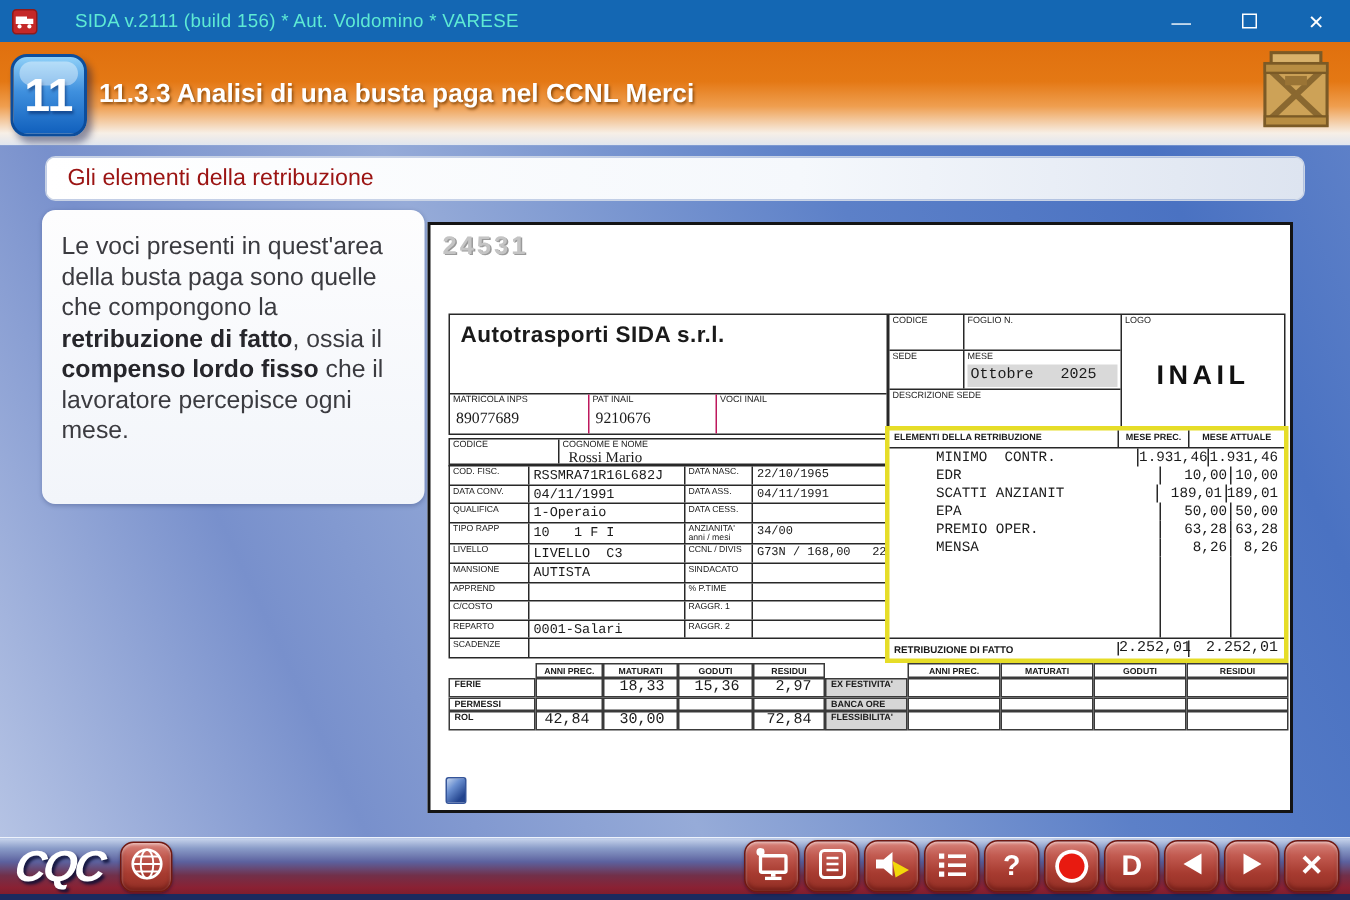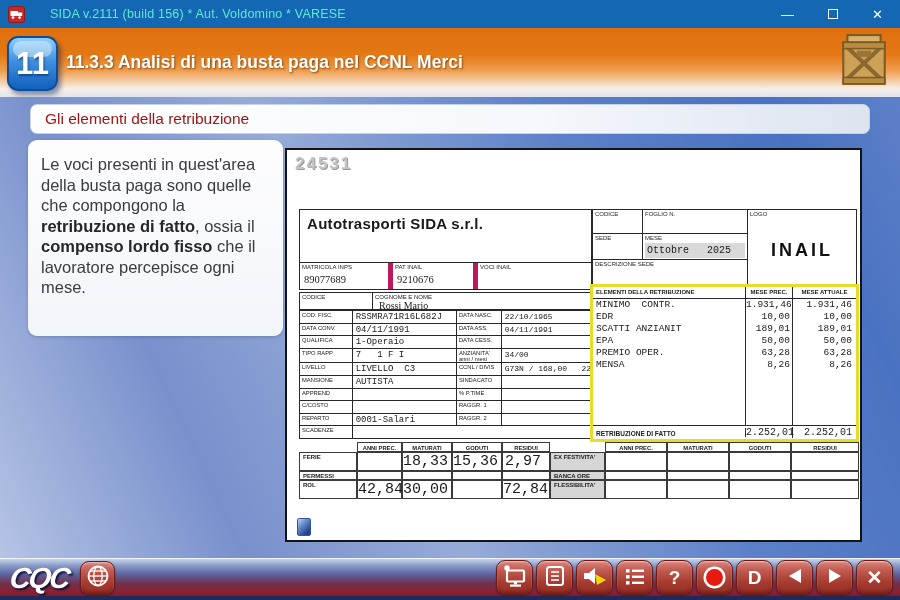--- a/index.html
+++ b/index.html
@@ -53,21 +53,21 @@
   .docnum { left:8px; top:4px; font-size:17px; font-weight:bold; letter-spacing:2px; color:#c4c4c4;
     text-shadow:1px 1px 0 #9a9a9a; }
   .bx { border:1px solid #282828; }
   .plabel { font-size:6px; line-height:1.15; color:#1c1c1c; padding:1px 0 0 2px; }
   .pmono { font-family:"Liberation Mono", monospace; white-space:pre; }
   .pserif { font-family:"Liberation Serif", serif; }
 
   .company-box { left:12px; top:59px; width:293px; height:81px; }
   .company-name { font-size:15px; font-weight:bold; padding:5px 0 0 7px; letter-spacing:.3px; }
   .company-sub { position:absolute; left:0; right:0; bottom:0; height:27px; border-top:1px solid #282828; display:flex; }
-  .csub { height:100%; border-right:5px solid #be185d; }
+  .csub { height:100%; border-right:1px solid #be185d; }
   .csub:last-child { border-right:none; }
   .csub .val { font-size:10.5px; padding:3px 0 0 4px; }
 
   .right-box { left:305px; top:59px; width:265px; height:84px; display:flex; }
   .rb-left { width:155px; height:100%; border-right:1px solid #282828; }
   .rb-row { display:flex; border-bottom:1px solid #282828; }
   .rb-row:last-child { border-bottom:none; }
   .rb-cell { border-right:1px solid #282828; }
   .rb-cell:last-child { border-right:none; }
   .mese-val { margin:1px 2px 0 2px; background:#d9d9d9; font-size:10px; padding:2px 2px; }
@@ -90,41 +90,41 @@
   .fl2 { width:45px; }
   .fv2 { width:90px; border-right:none; font-size:8px; }
   .frow.span .fv { width:240px; border-right:none; }
 
   .ypanel { left:303px; top:134px; width:269px; height:158px; border:3px solid #e6dd28; background:#fff;
     display:flex; flex-direction:column; }
   .yhead { display:flex; height:12px; border-bottom:1px solid #282828; }
   .yh1 { width:153px; font-size:6px; font-weight:bold; padding:2px 0 0 3px; border-right:1px solid #282828; }
   .yh2 { width:47px; font-size:6px; font-weight:bold; text-align:center; padding-top:2px; border-right:1px solid #282828; }
   .yh3 { flex:1; font-size:6px; font-weight:bold; text-align:center; padding-top:2px; }
-  .yrow { display:flex; height:12px; }
+  .yrow { display:flex; height:12px;margin-left:28px; }
   .yrow.fill { flex:1; }
   .yv { width:153px; font-family:"Liberation Mono", monospace; font-size:9.5px; white-space:pre;
     padding-left:3px; border-right:1px solid #282828; overflow:hidden; }
   .yp { width:47px; font-family:"Liberation Mono", monospace; font-size:9.5px; text-align:right;
     padding-right:2px; border-right:1px solid #282828; white-space:pre; }
   .ya { flex:1; font-family:"Liberation Mono", monospace; font-size:9.5px; text-align:right;
     padding-right:4px; white-space:pre; }
   .ytotal { display:flex; height:14px; border-top:1px solid #282828; align-items:center; }
   .ytotal .yv { font-family:"Liberation Sans", sans-serif; font-size:6.5px; font-weight:bold; padding-top:2px; }
   .ytotal .yp, .ytotal .ya { font-size:10px; }
 
   .leave { left:12px; top:292px; width:560px; height:43px; display:flex; flex-direction:column; font-size:0; }
   .lrow { display:flex; flex:1; }
   .lc { border:0.5px solid #3a3a3a; height:100%; }
   .lc.lab { width:58px; font-size:6px; font-weight:bold; padding:1px 0 0 3px; background:#fff; }
   .lc.c1 { width:45px; } .lc.c2 { width:50px; } .lc.c3 { width:50px; } .lc.c4 { width:48px; }
   .lc.rlab { width:55px; font-size:6px; font-weight:bold; padding:1px 0 0 3px; background:#d6d6d6; }
   .lc.rc { width:62px; } .lc.rc.last { flex:1; }
   .lc.hdr { font-size:5.8px; font-weight:bold; text-align:center; padding-top:2px; background:#fff; }
-  .lc.num { font-family:"Liberation Mono", monospace; font-size:15px; text-align:right; padding-right:8px; white-space:pre; }
+  .lc.num { font-family:"Liberation Mono", monospace; font-size:10px; text-align:right; padding-right:8px; white-space:pre; }
   .lc.empty-h { border:none; }
 
   .stamp { left:10px; top:368px; width:14px; height:18px; border-radius:2px;
     background:linear-gradient(135deg,#c3d4ee 0%,#6a8fd0 35%,#23448e 80%); border:1px solid #35559a; }
 
   
   .toolbar { position:absolute; left:0; top:558px; width:900px; height:42px;
     background:linear-gradient(180deg,#c7d4ec 0%,#8a9cc8 16%,#5c619e 38%,#71304a 60%,#8a2133 80%,#7d1d2c 94%,#6d1a27 100%);
     border-top:1px solid #edf2fb; display:flex; align-items:center; padding:0 7px 4px 10px; }
   .toolbar::after { content:""; position:absolute; left:0; right:0; bottom:0; height:4px; background:#1c2a5e; }
@@ -270,21 +270,21 @@
             <div class="fv fv2">04/11/1991</div>
           </div>
         <div class="frow">
             <div class="fl">QUALIFICA</div>
             <div class="fv">1-Operaio</div>
             <div class="fl fl2">DATA CESS.</div>
             <div class="fv fv2"></div>
           </div>
         <div class="frow">
             <div class="fl">TIPO RAPP</div>
-            <div class="fv">7   1 F I</div>
+            <div class="fv">10   1 F I</div>
             <div class="fl fl2">ANZIANITA' anni / mesi</div>
             <div class="fv fv2">34/00</div>
           </div>
         <div class="frow">
             <div class="fl">LIVELLO</div>
             <div class="fv">LIVELLO  C3</div>
             <div class="fl fl2">CCNL / DIVIS</div>
             <div class="fv fv2">G73N / 168,00   22,00</div>
           </div>
         <div class="frow">

